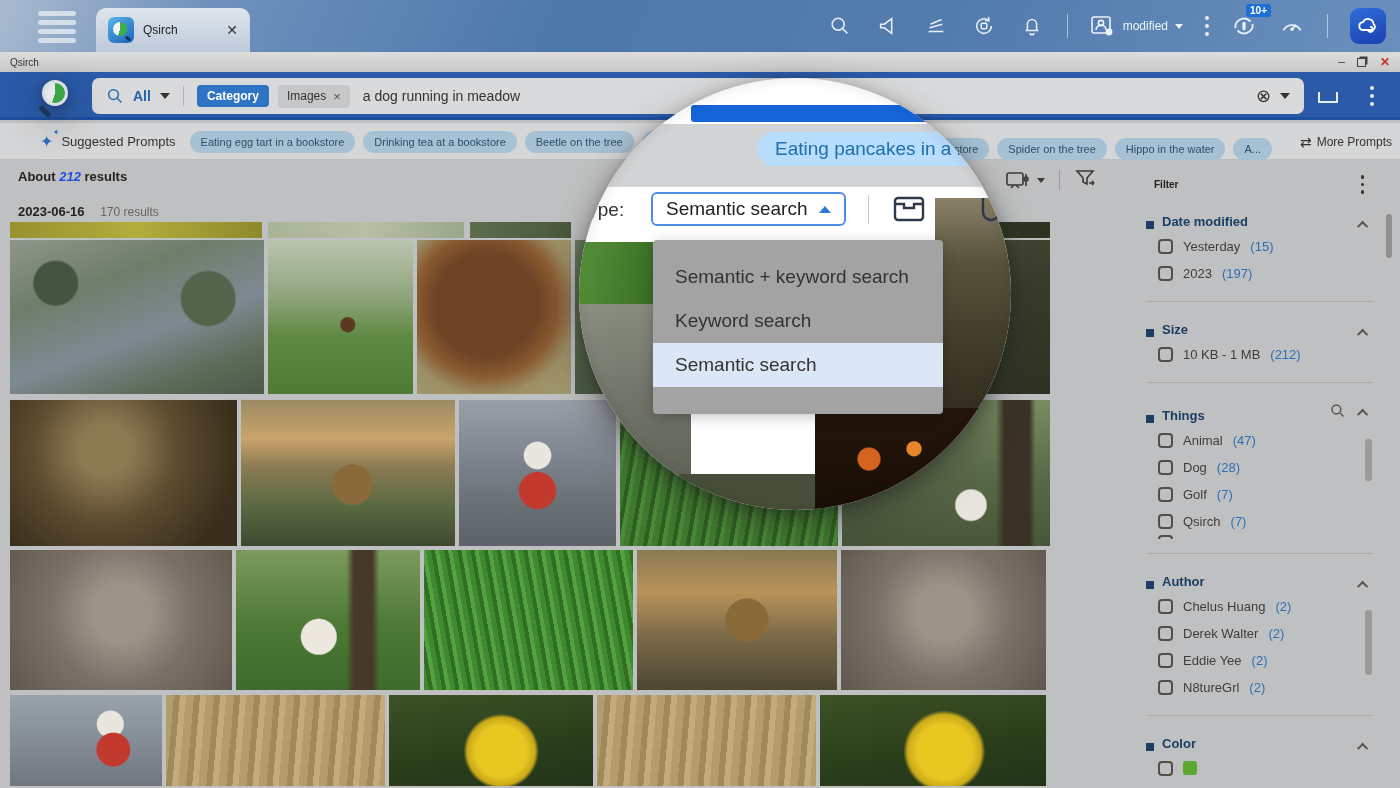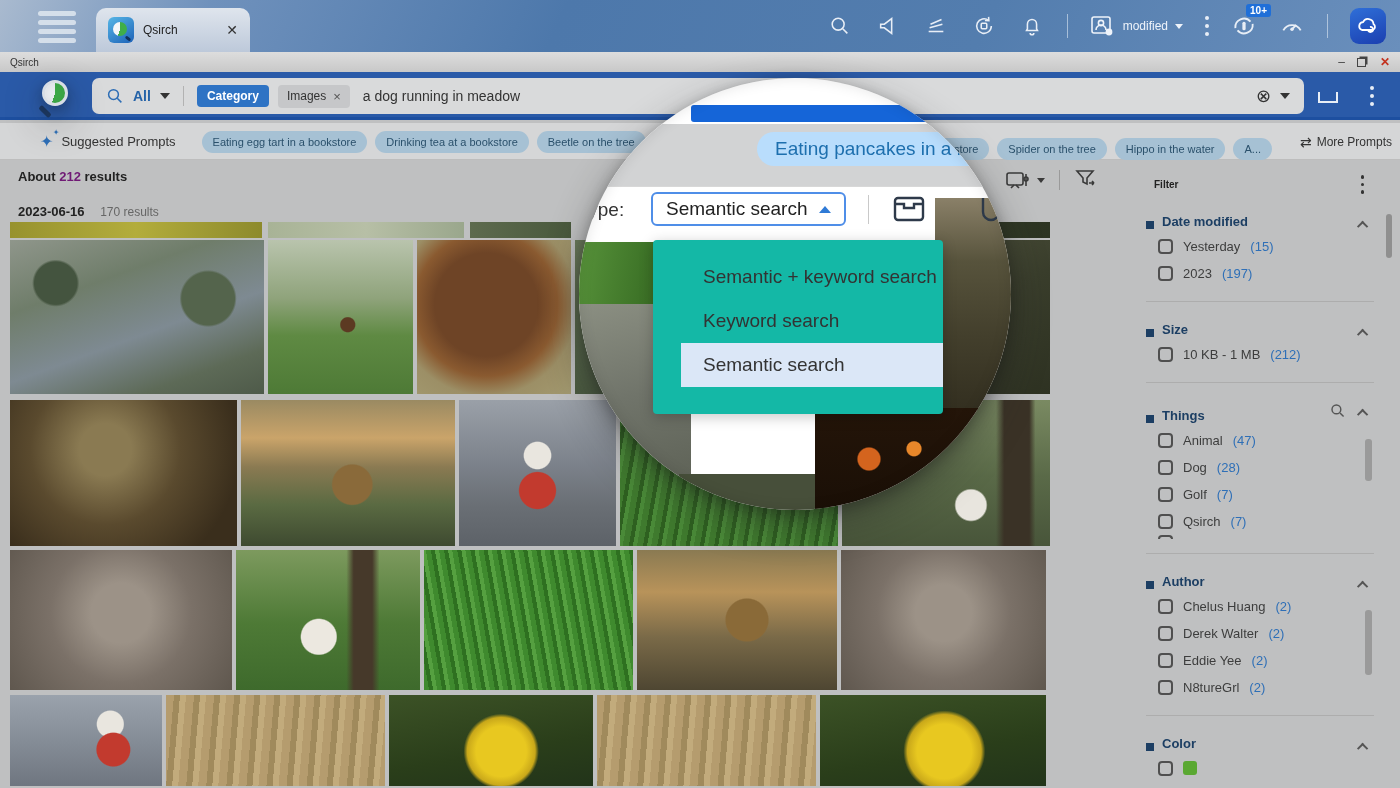--- a/index.html
+++ b/index.html
@@ -72,32 +72,32 @@
   .dock-ico { position:absolute; right:62px; top:20px; width:20px; height:11px;
     border:2px solid #e8eef6; border-top:none; cursor:pointer; }
   .strip-kebab { position:absolute; right:26px; top:14px; }
   .strip-kebab i { background:#e8eef6; }
 
   
   .promptsrow { position:absolute; left:0; top:123px; width:1400px; height:37px; background:#d5d6d7;
     border-bottom:1px solid #bdbdbd; display:flex; align-items:center; padding-left:40px; }
   .sparkle { color:#2e6fb7; font-size:16px; position:relative; margin-right:8px; }
   .sparkle::after { content:"✦"; position:absolute; font-size:8px; top:-4px; right:-6px; }
-  .prompts-label { font-size:13px; color:#333; margin-right:26px; white-space:nowrap; }
+  .prompts-label { font-size:13px; color:#333; margin-right:14px; white-space:nowrap; }
   .pchip { background:#a6c1d4; color:#2a506b; font-size:11px; padding:5px 11px; border-radius:12px;
     margin-right:8px; white-space:nowrap; cursor:pointer; }
   .chips-right { position:absolute; right:120px; top:0; height:37px; display:flex; align-items:flex-end; }
   .more-prompts { position:absolute; right:8px; top:0; height:37px; display:flex; align-items:center;
     gap:5px; font-size:12px; color:#333; cursor:pointer; white-space:nowrap; }
   .swap-g { font-size:14px; }
 
   
   .content-bg { position:absolute; left:0; top:161px; width:1400px; height:627px; background:#bfc0c1; }
   .results-head { position:absolute; left:18px; top:169px; font-size:13px; color:#222; font-weight:bold; }
-  .results-head .cnt { color:#701a75; }
+  .results-head .cnt { color:#1d4ed8;font-style:italic; }
   .head-icons { position:absolute; left:1005px; top:168px; display:flex; align-items:center; gap:14px; height:24px; }
   .head-icons svg { stroke:#3a3a3a; fill:none; stroke-width:1.6; cursor:pointer; }
   .caret-s { width:0; height:0; border-left:4px solid transparent; border-right:4px solid transparent;
     border-top:5px solid #3a3a3a; }
   .hsep { width:1px; height:20px; background:#9a9a9a; }
   .date-head { position:absolute; left:18px; top:204px; font-size:13px; color:#222; font-weight:bold; }
   .date-cnt { font-weight:normal; font-size:12px; color:#666; margin-left:12px; }
   .tile { position:absolute; cursor:pointer; }
 
   
@@ -143,22 +143,22 @@
   .ldiv { position:absolute; left:0; top:108px; width:432px; height:1px; background:#d8d8d8; }
   .ltype { position:absolute; left:4px; top:121px; font-size:19px; color:#333; }
   .lbtn { position:absolute; left:72px; top:114px; height:34px; border:2px solid #4f8ee8; border-radius:6px;
     background:#fff; display:flex; align-items:center; gap:11px; padding:0 13px; cursor:pointer; }
   .lbtn-txt { font-size:19px; color:#222; white-space:nowrap; }
   .caret-u { width:0; height:0; border-left:6px solid transparent; border-right:6px solid transparent;
     border-bottom:7px solid #2f7ad6; }
   .lsep { position:absolute; left:289px; top:117px; width:1px; height:29px; background:#c9c9c9; }
   .lens .icon-abs { position:absolute; }
   .lens .icon-abs svg { stroke:#2e3a4a; fill:none; stroke-width:2.4; }
-  .lmenu { position:absolute; left:74px; top:162px; width:290px; height:174px; background:#14b8a6;
-    border-radius:4px; box-shadow:0 3px 14px rgba(0,0,0,.22); padding-top:15px; z-index:5;padding-left:28px; }
+  .lmenu { position:absolute; left:74px; top:162px; width:290px; height:174px; background:#a3a3a3;
+    border-radius:4px; box-shadow:0 3px 14px rgba(0,0,0,.22); padding-top:15px; z-index:5; }
   .mitem { height:44px; line-height:44px; padding:0 22px; font-size:19px; color:#333;
     white-space:nowrap; cursor:pointer; }
   .mitem.sel { background:#dbe7f7; }
   .lens::after { content:""; position:absolute; inset:0; border-radius:50%;
     box-shadow:inset 0 0 14px rgba(0,0,0,.10); pointer-events:none; }
 </style>
 </head>
 <body>
 
 <div id="stage">

